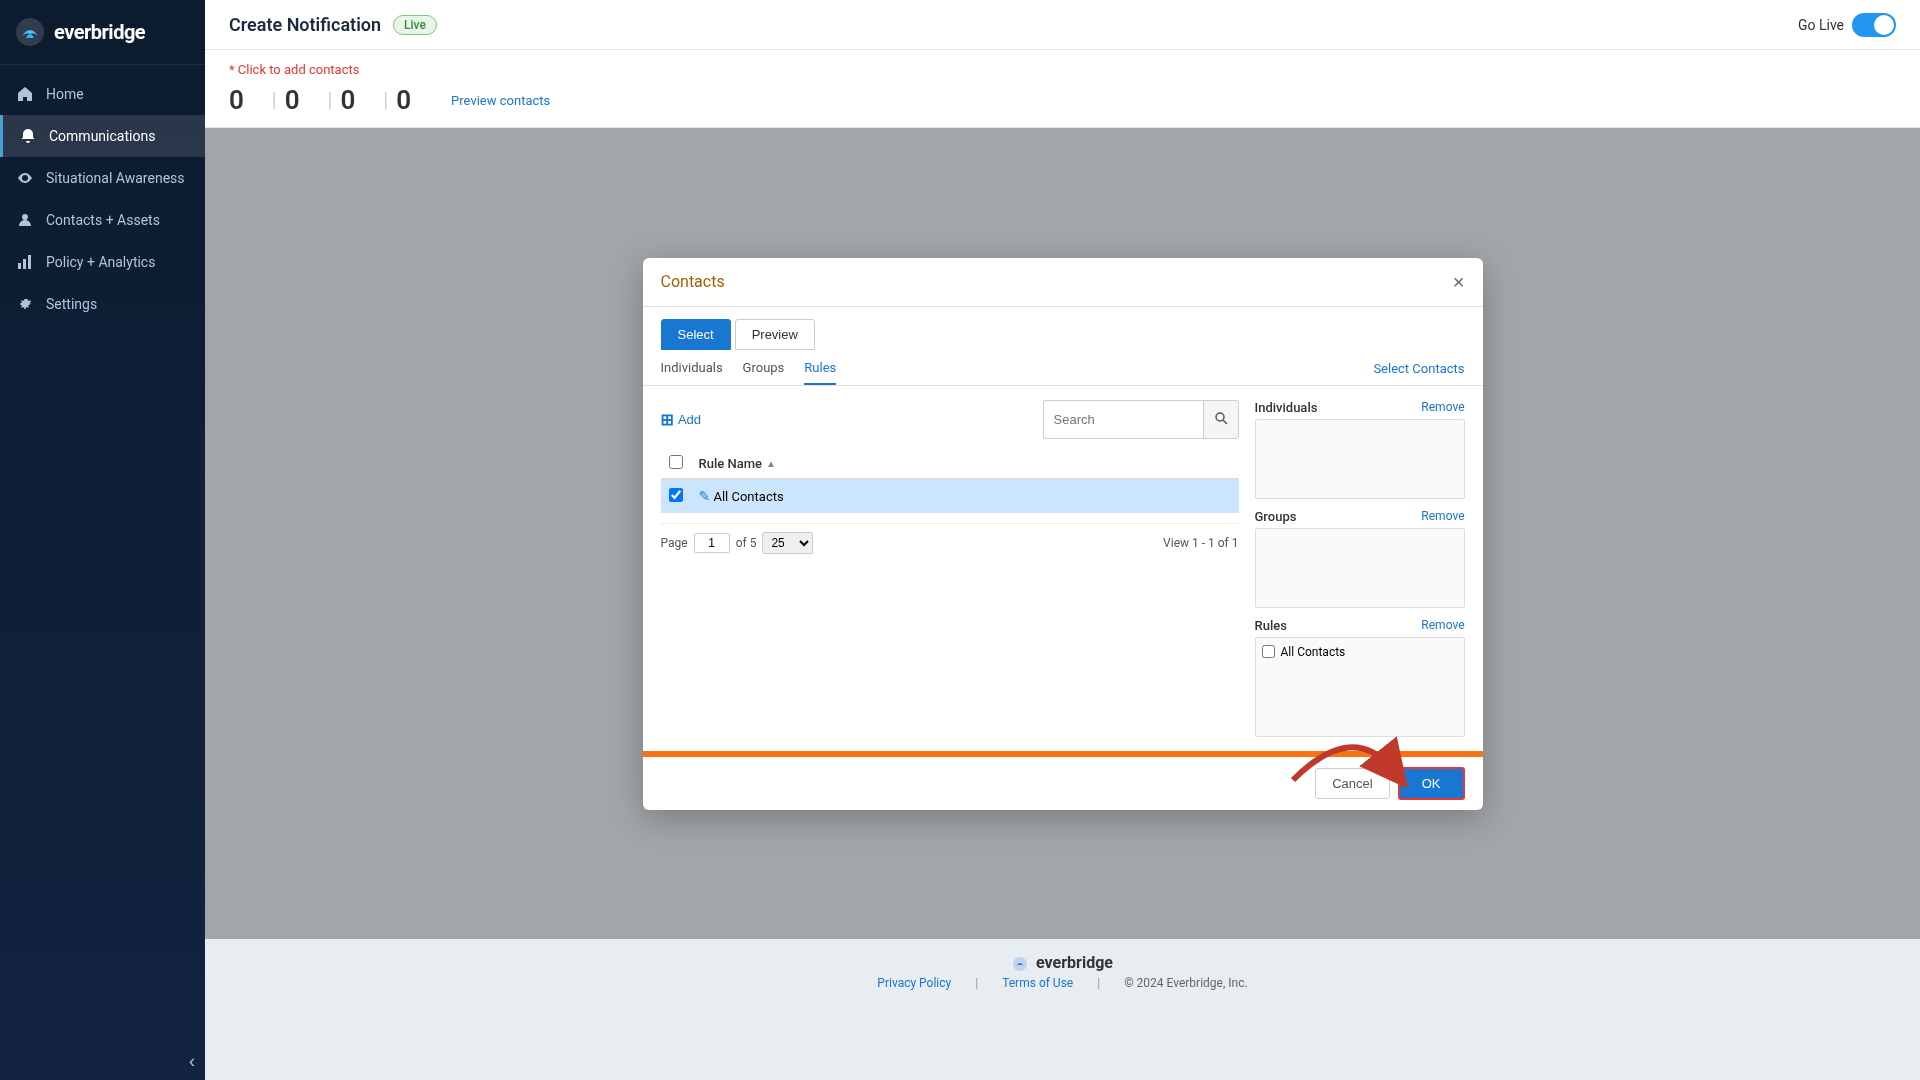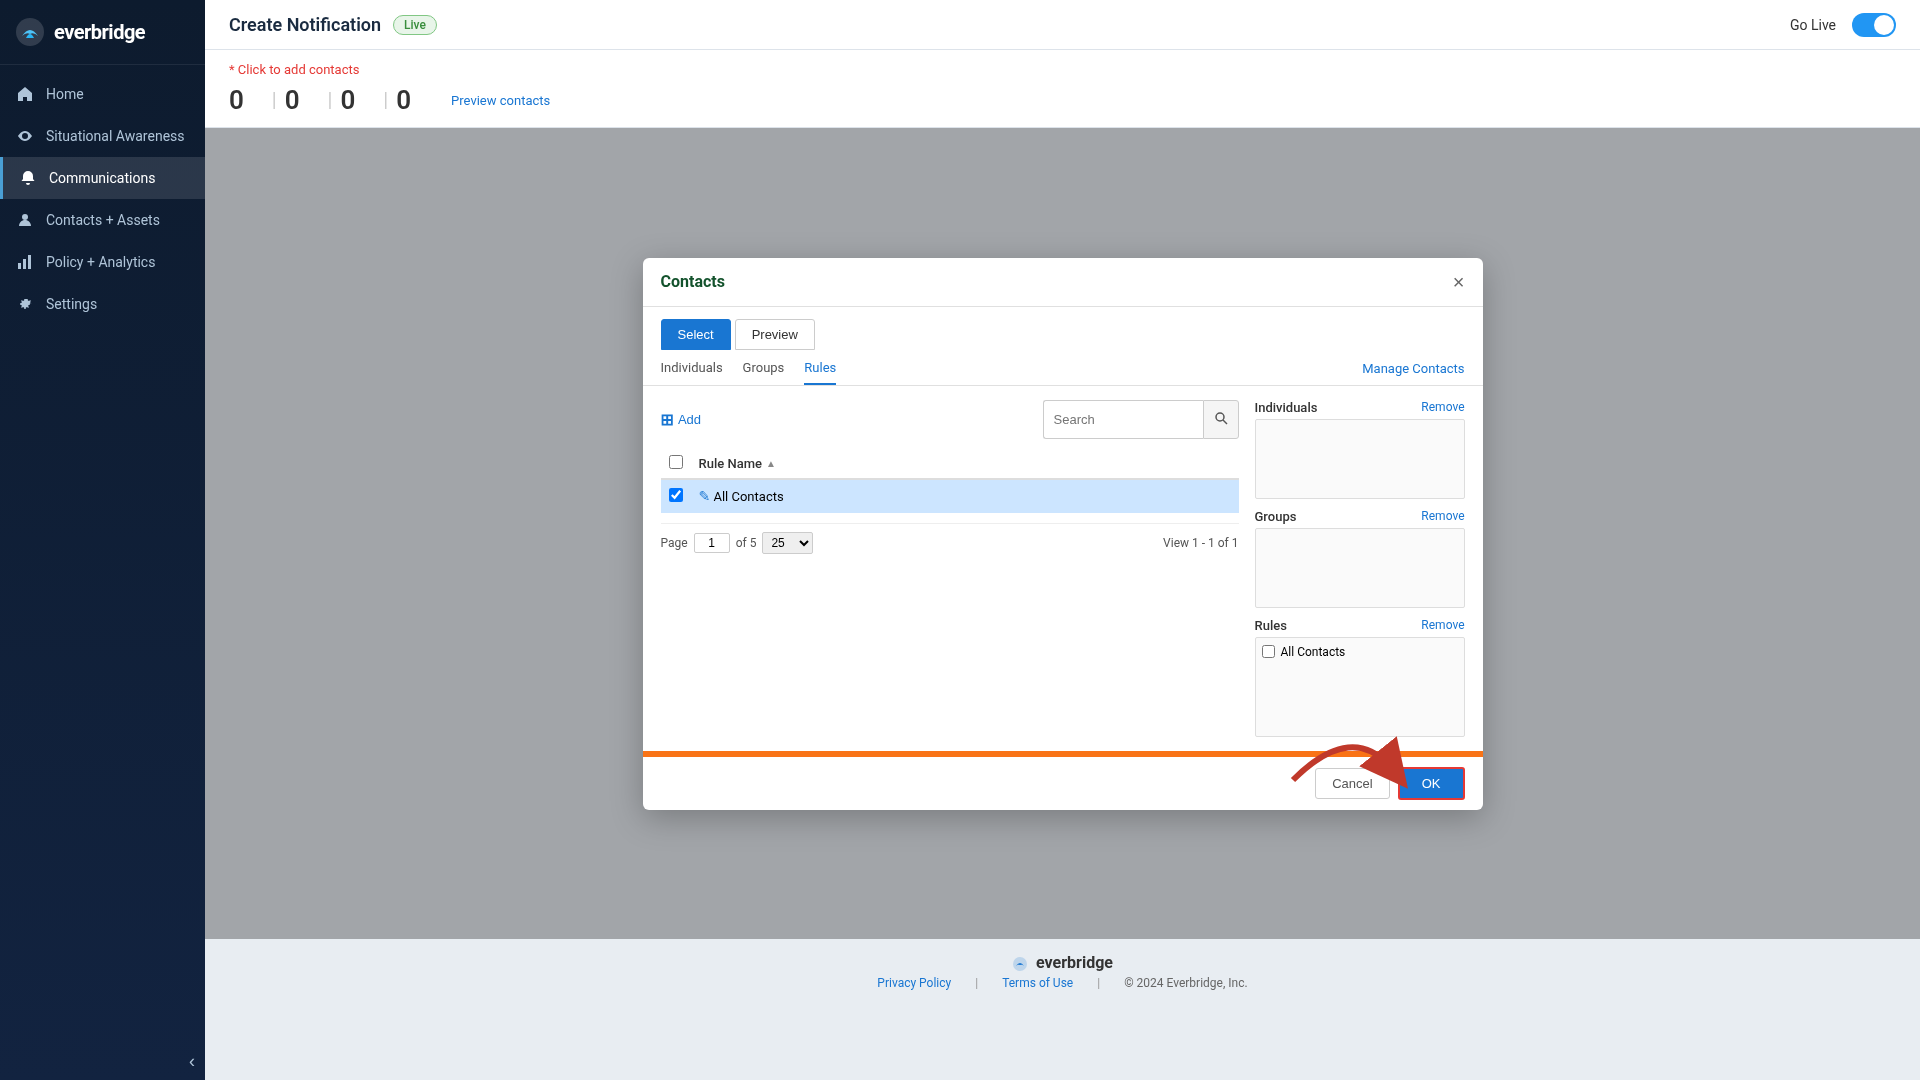--- a/index.html
+++ b/index.html
@@ -86,21 +86,21 @@
     .topbar-title { font-size: 18px; font-weight: 600; color: #1a2b40; }
     .live-badge {
       background: #e8f5e9;
       color: #388e3c;
       border: 1px solid #81c784;
       border-radius: 10px;
       padding: 2px 10px;
       font-size: 12px;
       font-weight: 500;
     }
-    .topbar-right { display: flex; align-items: center; gap: 16px; }
+    .topbar-right { display: flex; align-items: center; gap: 8px; }
     .go-live-label { font-size: 14px; color: #333; }
     .toggle-switch {
       width: 44px;
       height: 24px;
       background: #2196F3;
       border-radius: 12px;
       position: relative;
       cursor: pointer;
     }
     .toggle-knob {
@@ -190,21 +190,21 @@
       flex-direction: column;
       position: relative;
     }
     .modal-header {
       display: flex;
       align-items: center;
       justify-content: space-between;
       padding: 14px 18px;
       border-bottom: 1px solid #e0e0e0;
     }
-    .modal-title { font-size: 16px; font-weight: 700; color: #14532d; }
+    .modal-title { font-size: 16px; font-weight: 400; color: #a16207; }
     .modal-close {
       background: none;
       border: none;
       font-size: 20px;
       cursor: pointer;
       color: #666;
       line-height: 1;
     }
 
     
@@ -435,31 +435,31 @@
     </svg>
     <span class="logo-text">everbridge</span>
   </div>
   <nav class="sidebar-nav">
     <div class="sidebar-item">
       <svg class="sidebar-item-icon" viewBox="0 0 18 18" fill="currentColor">
         <path d="M9 2L2 8v8h5v-4h4v4h5V8z"></path>
       </svg>
       <span>Home</span>
     </div>
+    <div class="sidebar-item active">
+      <svg class="sidebar-item-icon" viewBox="0 0 18 18" fill="currentColor">
+        <path d="M9 2a5 5 0 00-5 5v3l-1.5 2h13L14 10V7a5 5 0 00-5-5zm0 14a2 2 0 01-2-2h4a2 2 0 01-2 2z"></path>
+      </svg>
+      <span>Communications</span>
+    </div>
     <div class="sidebar-item">
       <svg class="sidebar-item-icon" viewBox="0 0 18 18" fill="currentColor">
         <path d="M9 4C5 4 2 9 2 9s3 5 7 5 7-5 7-5-3-5-7-5zm0 8a3 3 0 110-6 3 3 0 010 6z"></path>
       </svg>
       <span>Situational Awareness</span>
-    </div>
-    <div class="sidebar-item active">
-      <svg class="sidebar-item-icon" viewBox="0 0 18 18" fill="currentColor">
-        <path d="M9 2a5 5 0 00-5 5v3l-1.5 2h13L14 10V7a5 5 0 00-5-5zm0 14a2 2 0 01-2-2h4a2 2 0 01-2 2z"></path>
-      </svg>
-      <span>Communications</span>
     </div>
     <div class="sidebar-item">
       <svg class="sidebar-item-icon" viewBox="0 0 18 18" fill="currentColor">
         <circle cx="9" cy="6" r="3"></circle>
         <path d="M3 15c0-3.3 2.7-6 6-6s6 2.7 6 6H3z"></path>
       </svg>
       <span>Contacts + Assets</span>
     </div>
     <div class="sidebar-item">
       <svg class="sidebar-item-icon" viewBox="0 0 18 18" fill="currentColor">
@@ -532,21 +532,21 @@
           <button class="tab-btn active">Select</button>
           <button class="tab-btn">Preview</button>
         </div>
 
         <div class="sub-tabs">
           <div class="sub-tabs-left">
             <span class="sub-tab">Individuals</span>
             <span class="sub-tab">Groups</span>
             <span class="sub-tab active">Rules</span>
           </div>
-          <a class="manage-contacts-link">Manage Contacts</a>
+          <a class="manage-contacts-link">Select Contacts</a>
         </div>
 
         <div class="modal-body">
 
           <div class="left-panel">
             <div class="left-toolbar">
               <button class="add-btn">
                 <span class="add-icon">⊞</span>
                 <span>Add</span>
               </button>

